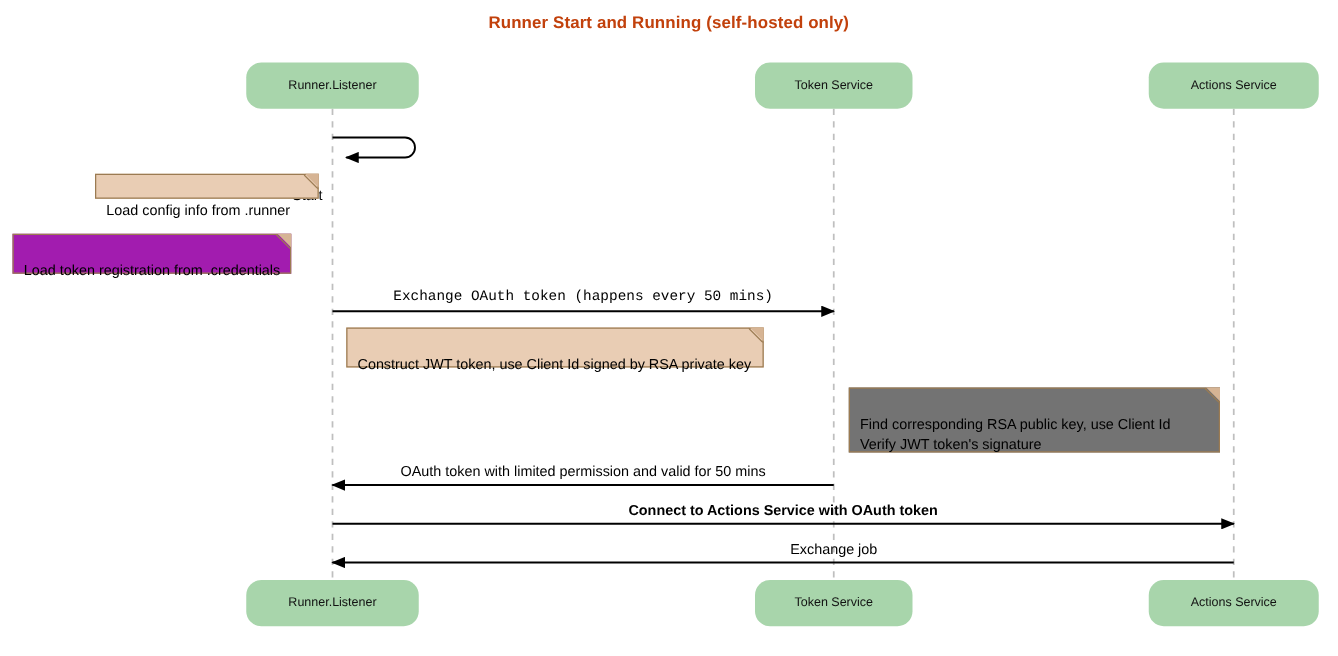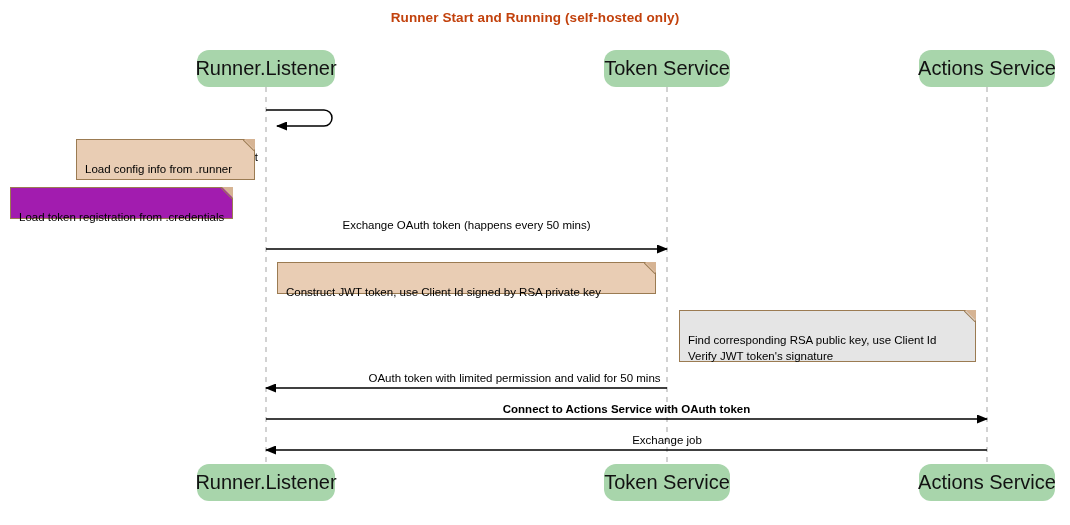--- a/index.html
+++ b/index.html
@@ -38,21 +38,21 @@
   
   .participant {
     position: absolute;
     box-sizing: border-box;
     background: #a8d5ab;
     border-radius: 12px;
     display: flex;
     align-items: center;
     justify-content: center;
     color: #121212;
-    font-size: 20px;
+    font-size: 10px;
     white-space: nowrap;
   }
   
   .msg-label {
     position: absolute;
     font-size: 11.5px;
     color: #000000;
     white-space: nowrap;
     text-align: center;
   }
@@ -132,40 +132,40 @@
 
   <div class="participant" id="p-top-runner" style="width: 138px; height: 37px; left: 197px; top: 50px; background: rgb(168, 213, 171);">Runner.Listener</div>
   <div class="participant" id="p-top-token" style="width: 126px; height: 37px; left: 604px; top: 50px; background: rgb(168, 213, 171);">Token Service</div>
   <div class="participant" id="p-top-actions" style="width: 136px; height: 37px; left: 919px; top: 50px; background: rgb(168, 213, 171);">Actions Service</div>
 
   <div class="participant" id="p-bot-runner" style="width: 138px; height: 37px; left: 197px; top: 464px; background: rgb(168, 213, 171);">Runner.Listener</div>
   <div class="participant" id="p-bot-token" style="width: 126px; height: 37px; left: 604px; top: 464px; background: rgb(168, 213, 171);">Token Service</div>
   <div class="participant" id="p-bot-actions" style="width: 136px; height: 37px; left: 919px; top: 464px; background: rgb(168, 213, 171);">Actions Service</div>
 
   <div class="msg-label right-aligned" id="m-start" style="left: 258px; top: 103px;">Start</div>
-  <div class="msg-label centered" id="m-exchange" style="left: 466.5px; top: 219px;">Exchange OAuth token (happens every 50 mins)</div>
-  <div class="msg-label centered" id="m-reply" style="left: 466.5px; top: 372px; margin-left: 48px;">OAuth token with limited permission and valid for 50 mins</div>
+  <div class="msg-label centered" id="m-exchange" style="left: 466.5px; top: 231px; font-family: Liberation Mono, monospace;">Exchange OAuth token (happens every 50 mins)</div>
+  <div class="msg-label centered" id="m-reply" style="left: 466.5px; top: 372px;">OAuth token with limited permission and valid for 50 mins</div>
   <div class="msg-label centered" id="m-connect" style="left: 626.5px; top: 403px; font-weight: bold;">Connect to Actions Service with OAuth token</div>
   <div class="msg-label centered" id="m-workflow" style="left: 667px; top: 434px;">Exchange job</div>
 
-  <div class="note" id="n-0" style="left: 76px; top: 139px; width: 179px; height: 41px; background: rgb(233, 205, 180); border-color: rgb(155, 123, 82);">
+  <div class="note" id="n-0" style="left: 76px; top: 139px; width: 179px; height: 20px; background: rgb(233, 205, 180); border-color: rgb(155, 123, 82);">
     <span>Load config info from .runner</span>
     <span class="note-fold"></span>
     <span class="note-fold-edge"></span>
   </div>
   <div class="note" id="n-1" style="left: 10px; top: 187px; width: 223px; height: 32px; background: #a21caf; border-color: rgb(155, 123, 82);">
     <span>Load token registration from .credentials</span>
     <span class="note-fold"></span>
     <span class="note-fold-edge"></span>
   </div>
-  <div class="note" id="n-2" style="left: 277px; top: 262px; width: 379px; height: 32px; background: rgb(233, 205, 180); border-color: rgb(155, 123, 82);">
+  <div class="note" id="n-2" style="left: 277px; top: 262px; width: 334px; height: 32px; background: rgb(233, 205, 180); border-color: rgb(155, 123, 82);">
     <span>Construct JWT token, use Client Id signed by RSA private key</span>
     <span class="note-fold"></span>
     <span class="note-fold-edge"></span>
   </div>
-  <div class="note" id="n-3" style="left: 679px; top: 310px; width: 297px; height: 52px; background: #e5e5e5; border-color: rgb(155, 123, 82);">
+  <div class="note" id="n-3" style="left: 679px; top: 310px; width: 297px; height: 52px; background: #737373; border-color: rgb(155, 123, 82);">
     <span>Find corresponding RSA public key, use Client Id
 Verify JWT token's signature</span>
     <span class="note-fold"></span>
     <span class="note-fold-edge"></span>
   </div>
 
 </div>
 
 </body></html>

